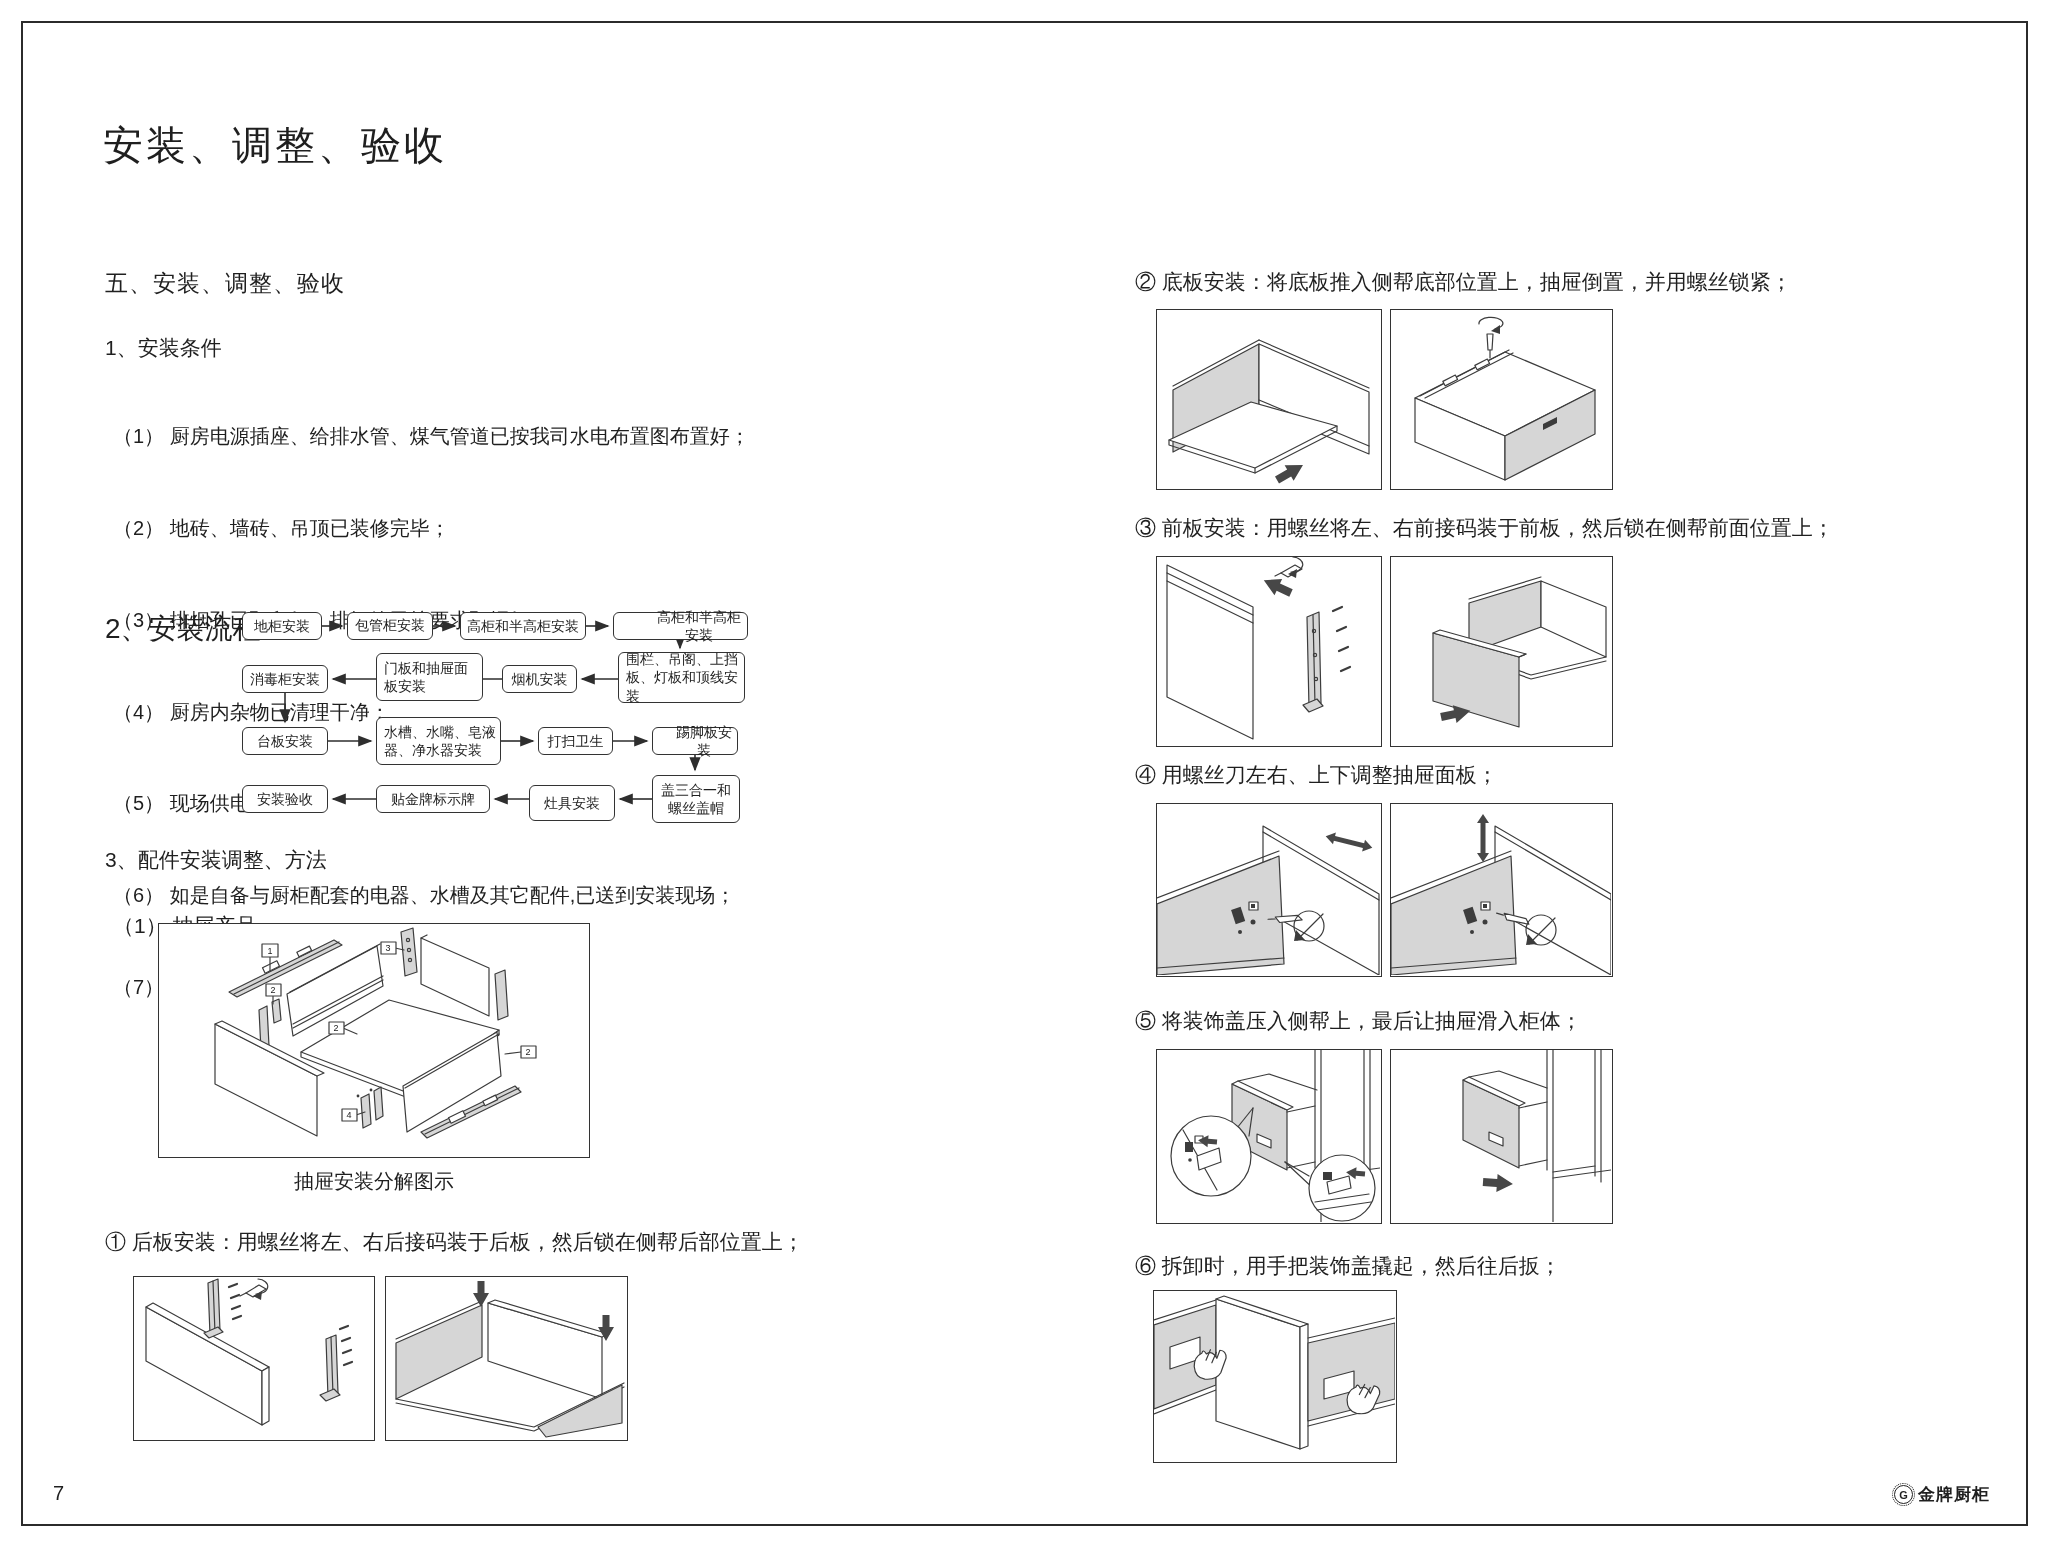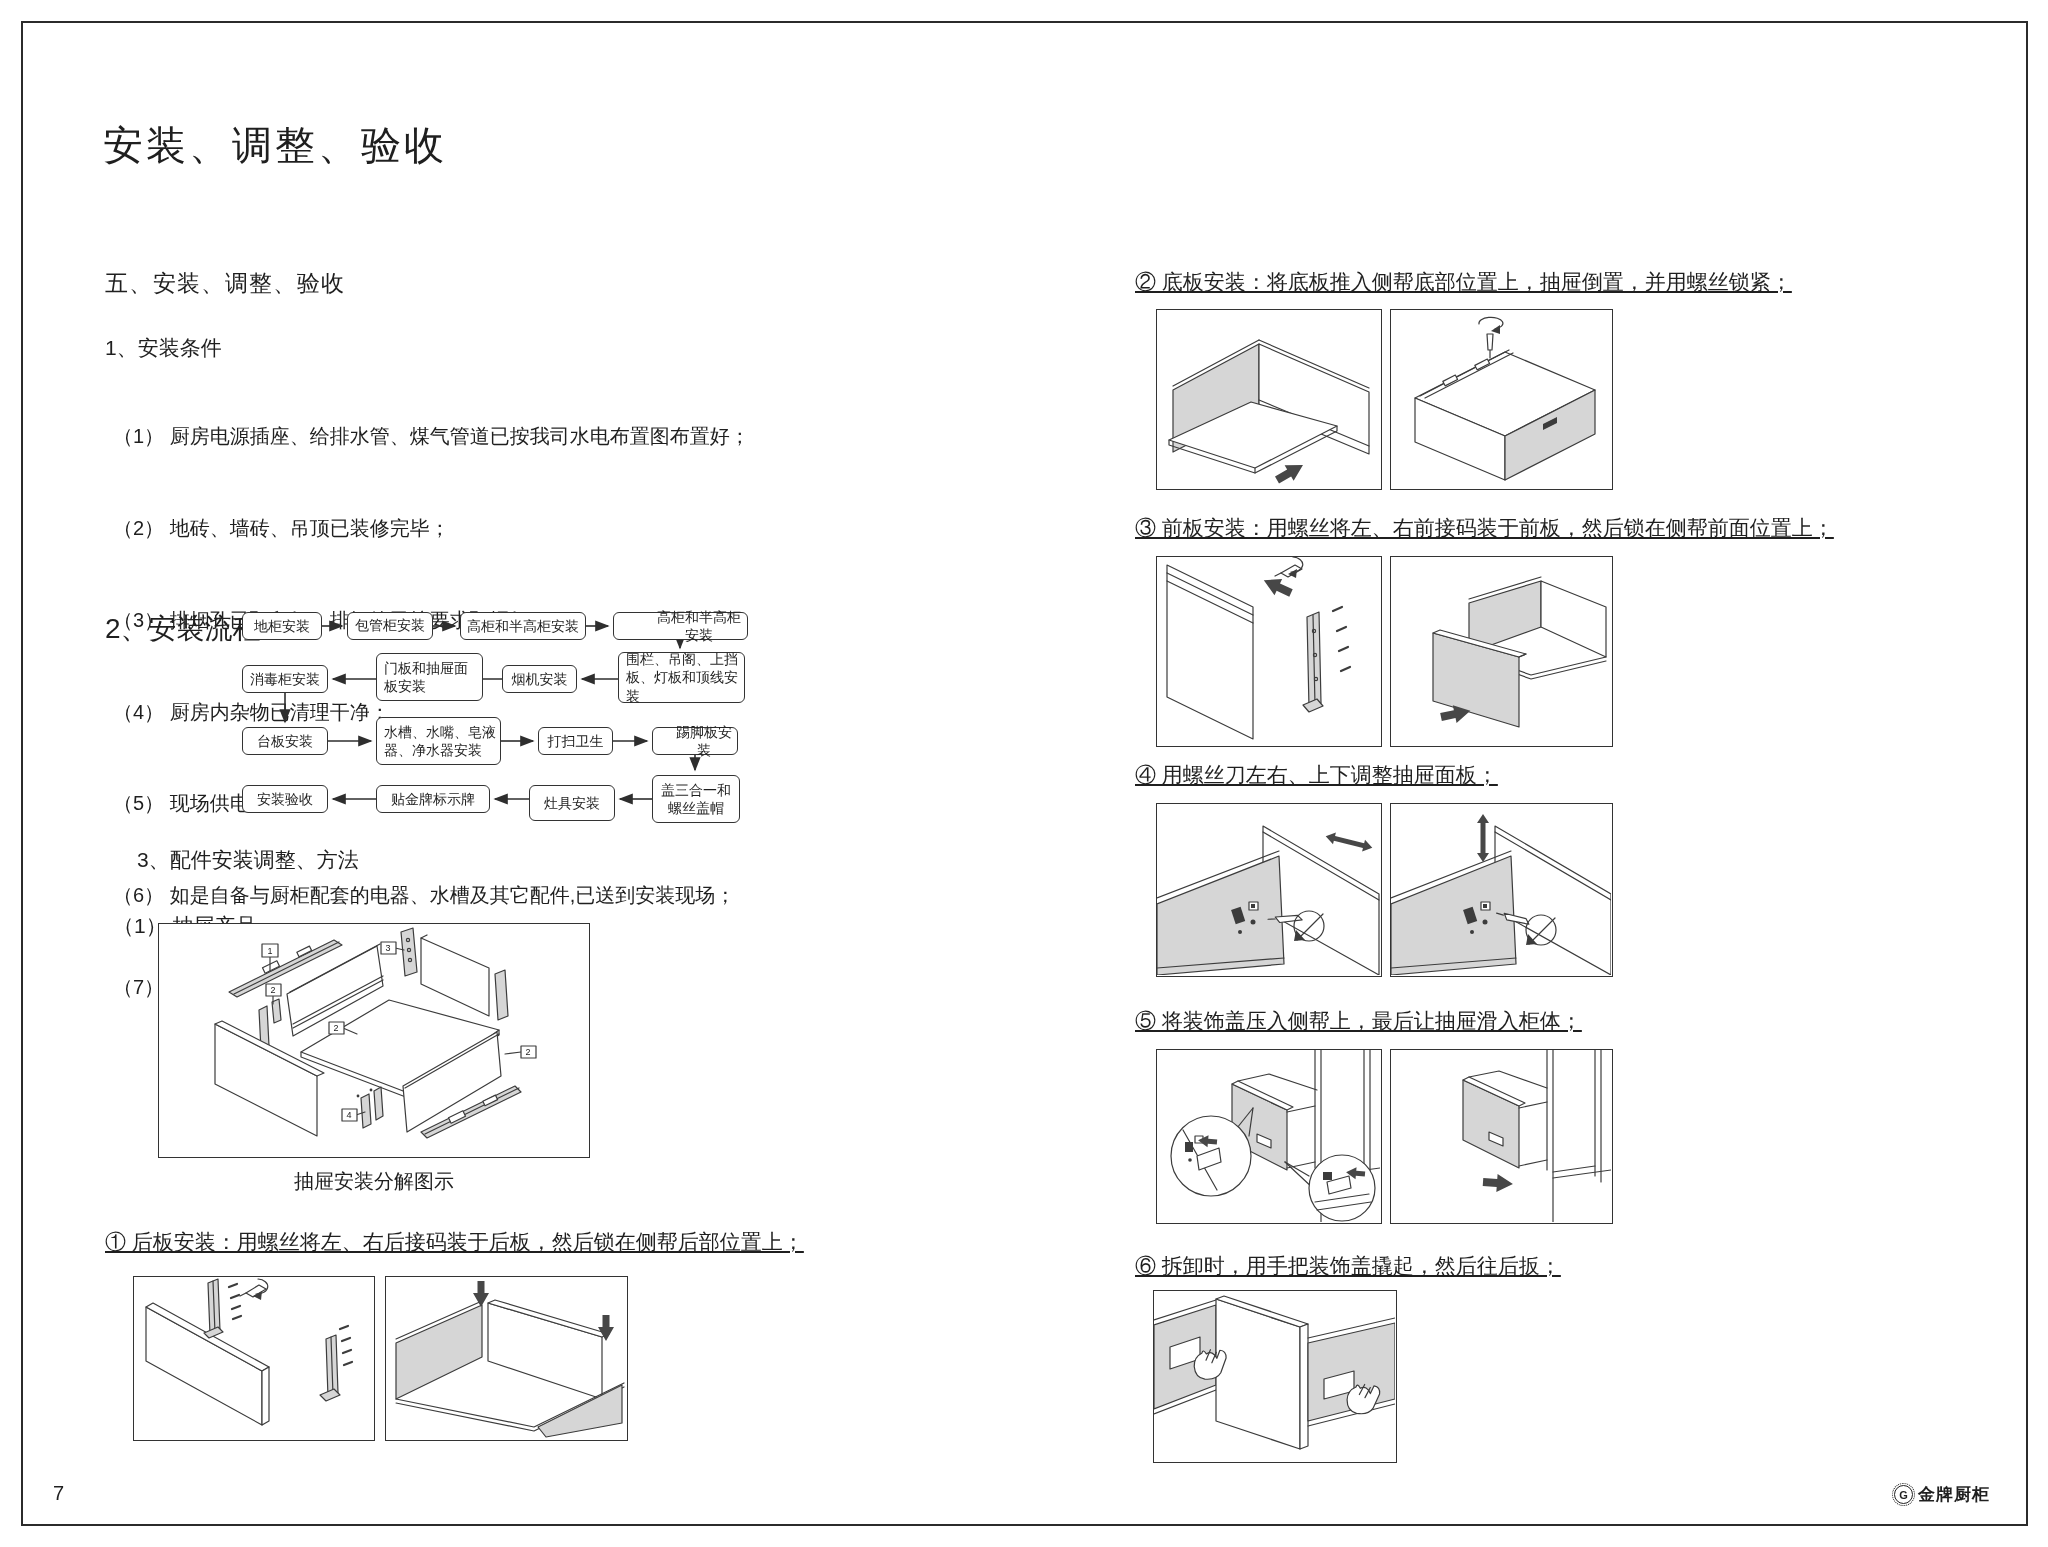--- a/index.html
+++ b/index.html
@@ -13,25 +13,25 @@
   #sec5{left:105px;top:268px;font-size:23px;font-weight:500;letter-spacing:1px;}
   #c-head{left:105px;top:334px;font-size:21px;}
   #c-items{left:113px;top:360px;font-size:20px;line-height:30.6px;white-space:pre;}
   #flow-head{left:105px;top:610px;font-size:28px;}
   #flowchart{left:238px;top:605px;width:512px;height:230px;}
   #flowchart svg{position:absolute;left:0;top:0;}
   .fb{position:absolute;border:1.5px solid #333;border-radius:6px;background:#fff;
       display:flex;align-items:center;justify-content:center;text-align:center;
       font-size:14px;line-height:1.3;box-sizing:border-box;padding:1px 3px;}
   .fb-left{justify-content:flex-start;text-align:left;padding-left:7px;padding-right:4px;}
-  #sec3-head{left:105px;top:846px;font-size:21px;margin-left:32px;}
+  #sec3-head{left:105px;top:846px;font-size:21px;}
   #sec3-sub{left:113px;top:912px;font-size:21px;}
   .diagbox{position:absolute;border:1.5px solid #333;background:#fff;box-sizing:border-box;}
   #exp-caption{left:158px;top:1168px;width:432px;text-align:center;font-size:20px;}
-  .steptext{font-size:21px;white-space:nowrap;text-decoration:underline;}
+  .steptext{font-size:21px;white-space:nowrap;}
   #pagenum{left:53px;top:1482px;font-size:20px;}
   #logo{top:1483px;right:58px;display:flex;align-items:center;gap:5px;}
   #logo .g{width:17px;height:17px;border:1.6px solid #222;border-radius:50%;
            outline:1px dotted #222;outline-offset:1px;display:flex;align-items:center;
            justify-content:center;font-size:11px;font-weight:bold;color:#222;}
   #logo .t{font-size:17px;font-weight:600;letter-spacing:1px;}
   svg .ln{stroke:#3c3c3c;stroke-width:1.2;fill:none;stroke-linejoin:round;stroke-linecap:round;}
   svg .pw{stroke:#3c3c3c;stroke-width:1.2;fill:#ffffff;stroke-linejoin:round;}
   svg .pg{stroke:#3c3c3c;stroke-width:1.2;fill:#d6d6d6;stroke-linejoin:round;}
   svg .dk{fill:#474747;stroke:none;}

